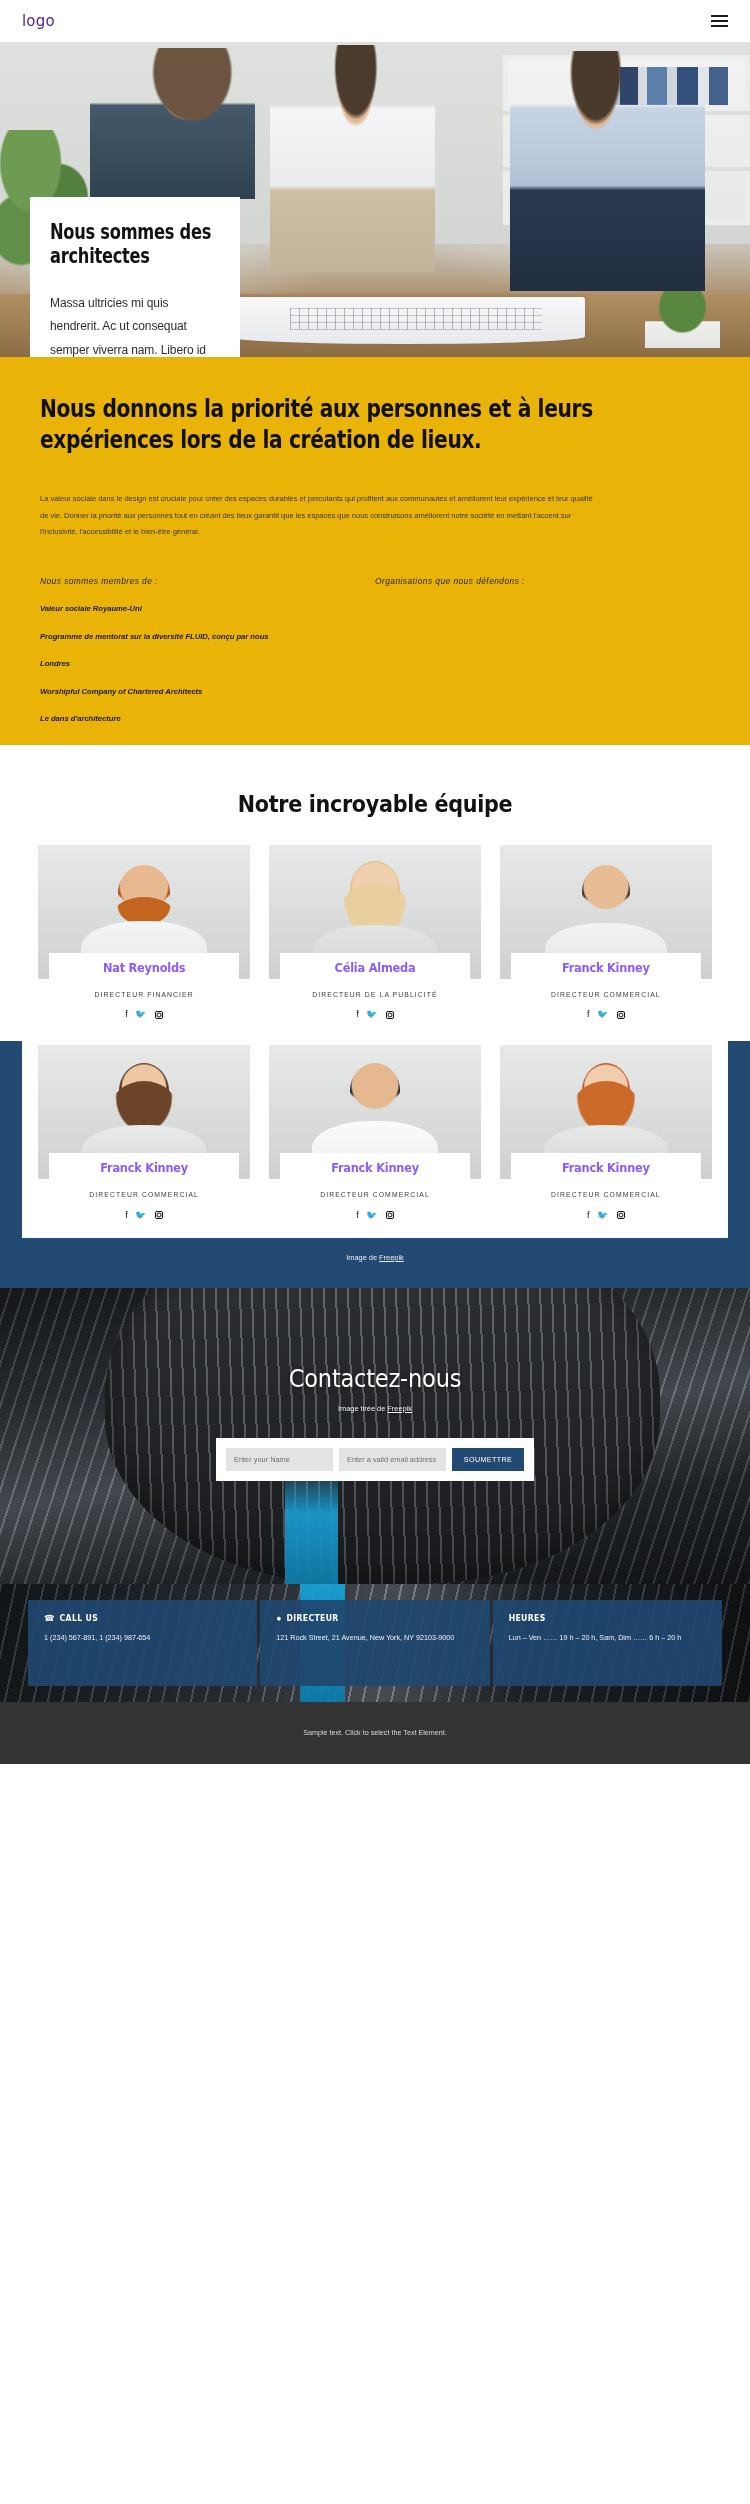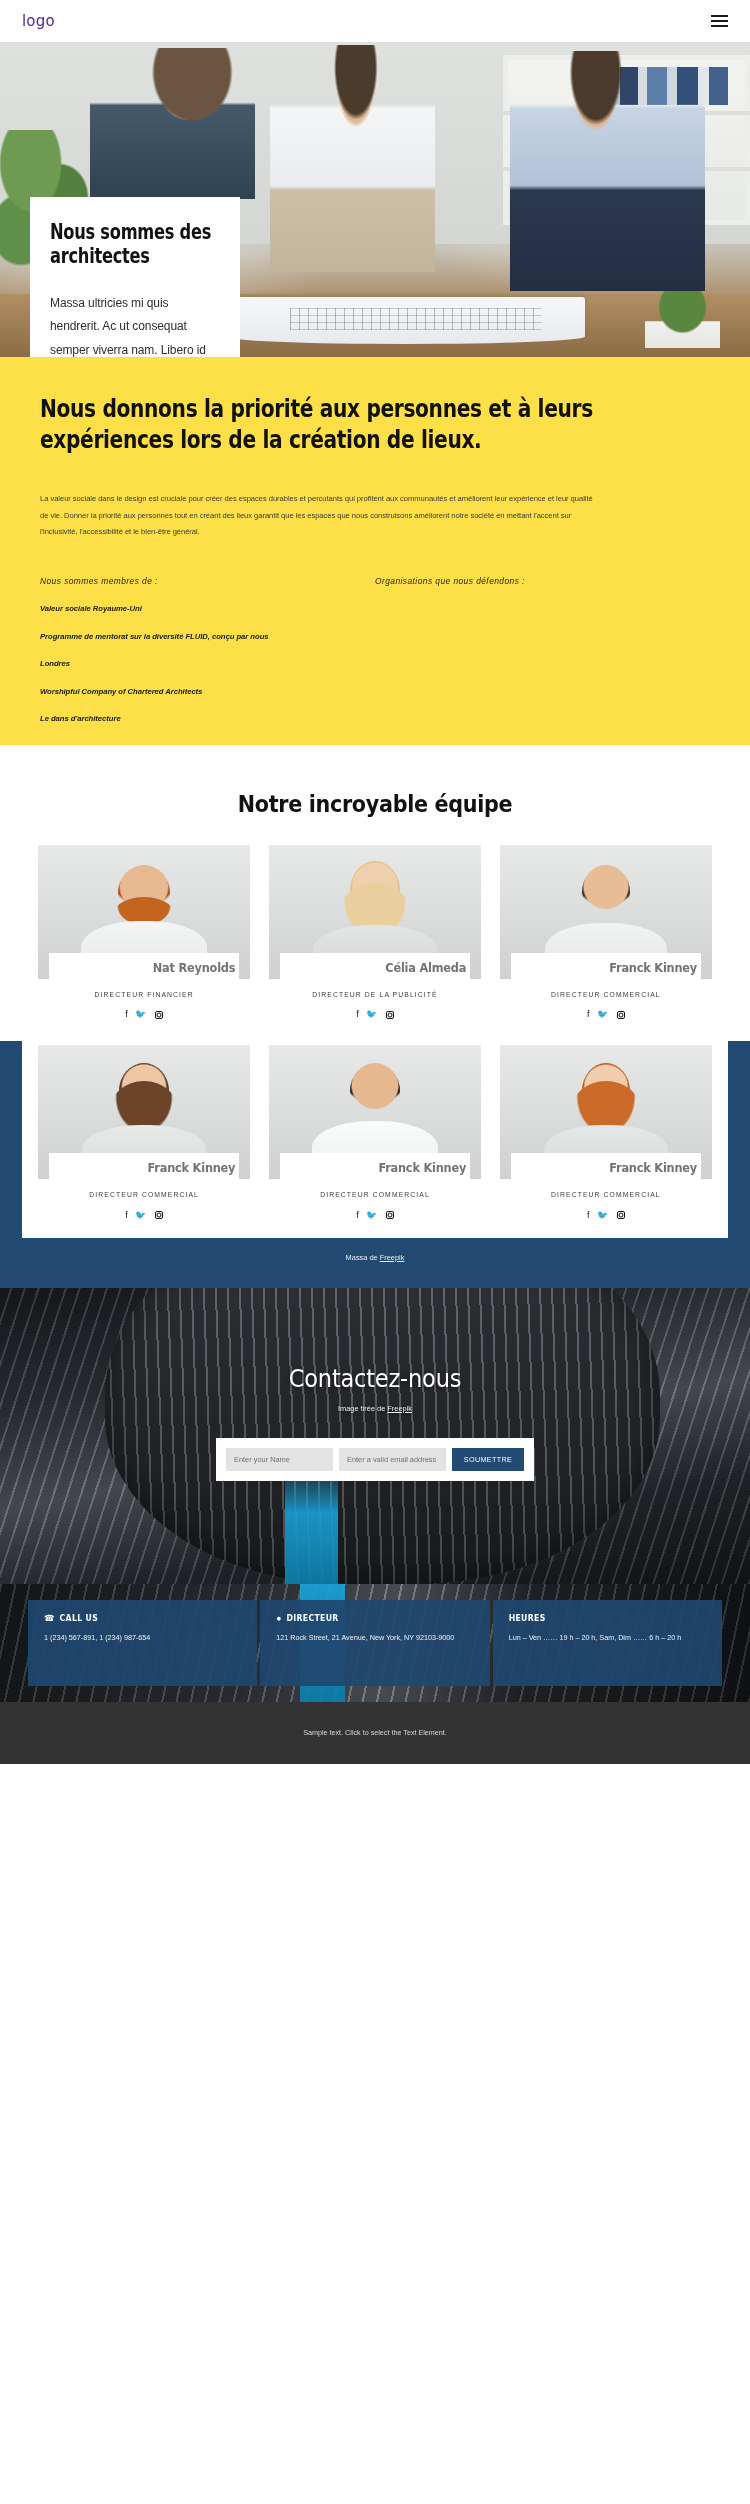--- a/index.html
+++ b/index.html
@@ -145,21 +145,21 @@
   }
   .hero-desc {
     margin-top: 23px;
     font-size: 12px;
     line-height: 1.95;
     color: #2d2d2d;
     letter-spacing: -0.1px;
   }
 
   
-  .mission { padding: 36px 40px 0 40px; background:#fde047; }
+  .mission { padding: 36px 40px 0 40px; background:#eab308; }
   .mission h2 {
     font-family: "DejaVu Sans Condensed", "Liberation Sans Narrow", "Liberation Sans", sans-serif;
     font-size: 25.5px;
     line-height: 1.22;
     font-weight: 700;
     color: #111111;
     letter-spacing: -0.4px;
     transform: scaleX(.88);
     transform-origin: left center;
     width: 114%;
@@ -248,23 +248,22 @@
     margin: -26px 11px 0 11px;
     position: relative;
     z-index: 3;
     padding: 7px 4px 8px 4px;
     text-align: center;
   }
   .member-name {
     font-family: "DejaVu Sans Condensed", "Liberation Sans Narrow", "Liberation Sans", sans-serif;
     font-size: 12.6px;
     font-weight: 700;
-    color: #737373;
+    color: #8b5cf6;
     letter-spacing: -0.2px;
-    text-align: right;
   }
   .member-role {
     text-align: center;
     margin-top: 7px;
     font-size: 6.8px;
     line-height: 1.55;
     letter-spacing: 1.1px;
     color: #3b3b3b;
     text-transform: uppercase;
   }
@@ -621,21 +620,21 @@
               <span>f</span>
               <span>🐦</span>
               <span class="ig-box"></span>
             </div>
           </div>
         </div>
 
       </div>
 
       <div class="team-credit">
-        <span>Massa de </span><a href="#">Freepik</a>
+        <span>Image de </span><a href="#">Freepik</a>
       </div>
     </div>
   </section>
 
   <section class="contact-hero">
     <div class="ch-photo">
       <div class="ch-louvres"></div>
       <div class="ch-sky"></div>
       <div class="ch-curve"></div>
       <div class="ch-blue"></div>

